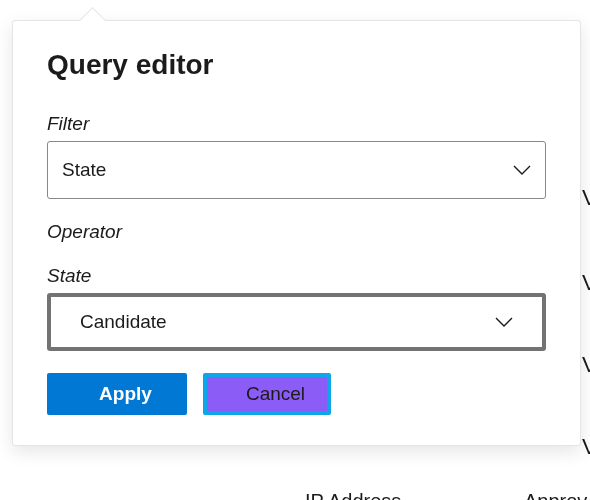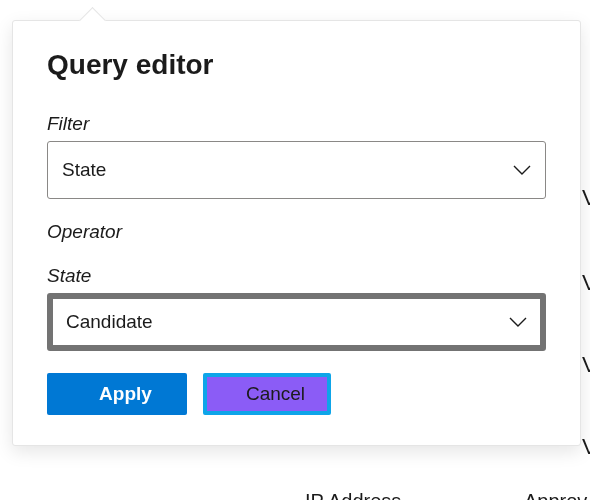--- a/index.html
+++ b/index.html
@@ -62,22 +62,22 @@
       background: #ffffff;
       display: flex;
       align-items: center;
       justify-content: space-between;
       padding: 0 14px;
       cursor: pointer;
       font-size: 19px;
       color: #1b1b1b;
     }
     .select-box.active {
-      border: 6px solid #737373;
-      padding: 0 13px;
+      border: 4px solid #737373;
+      padding: 0 29px;
     }
     .chevron {
       flex-shrink: 0;
     }
     .chevron svg {
       display: block;
     }
     .button-row {
       display: flex;
       gap: 16px;

